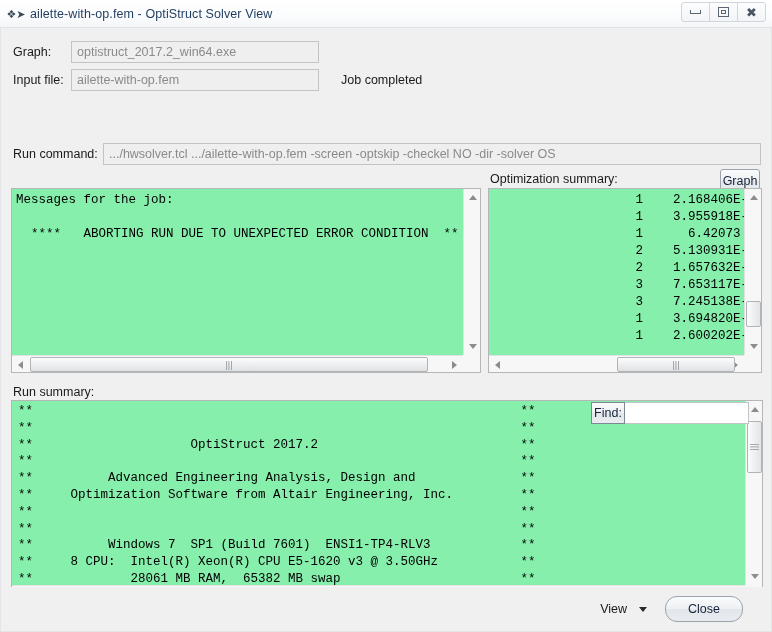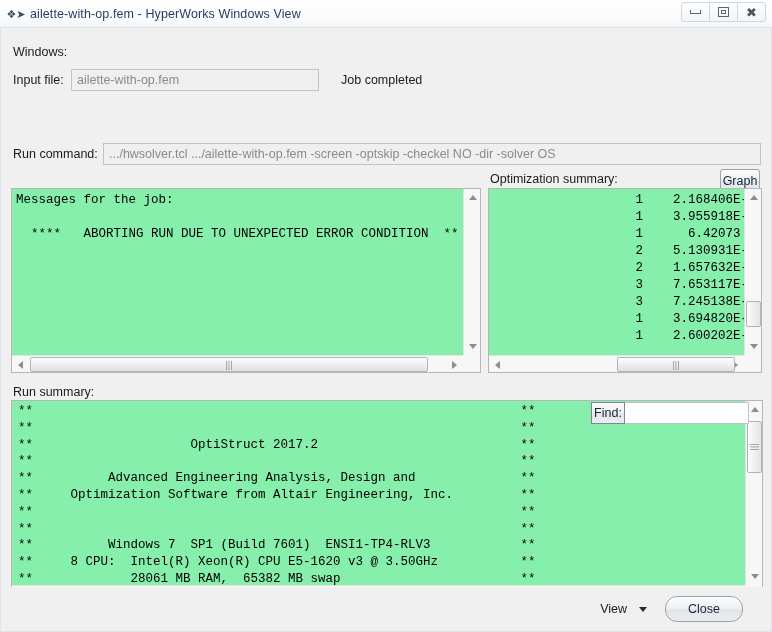--- a/index.html
+++ b/index.html
@@ -297,38 +297,39 @@
     cursor: default;
   }
 </style>
 </head>
 <body>
 
 <div id="window">
 
   <div id="titlebar">
     <span class="title-icon">❖➤</span>
-    <span class="title-text">ailette-with-op.fem - HyperWorks Windows View</span>
+    <span class="title-text">ailette-with-op.fem - OptiStruct Solver View</span>
     <div class="win-buttons">
       <div class="win-btn">
         <span class="glyph-min"></span>
       </div>
       <div class="win-btn">
         <span class="glyph-max"></span>
       </div>
       <div class="win-btn">
         <span class="glyph-close">✖</span>
       </div>
     </div>
   </div>
 
   <div id="body">
 
     <div id="row-solver">
-      <span class="lbl">Windows:</span>
+      <span class="lbl">Graph:</span>
+      <div id="solver-field" class="ro-field">optistruct_2017.2_win64.exe</div>
     </div>
 
     <div id="row-cmd">
       <span class="lbl">Run command:</span>
       <div id="cmd-field" class="ro-field">.../hwsolver.tcl .../ailette-with-op.fem -screen -optskip -checkel NO -dir -solver OS</div>
     </div>
 
     <div id="row-input">
       <span class="lbl">Input file:</span>
       <div id="input-field" class="ro-field">ailette-with-op.fem</div>

